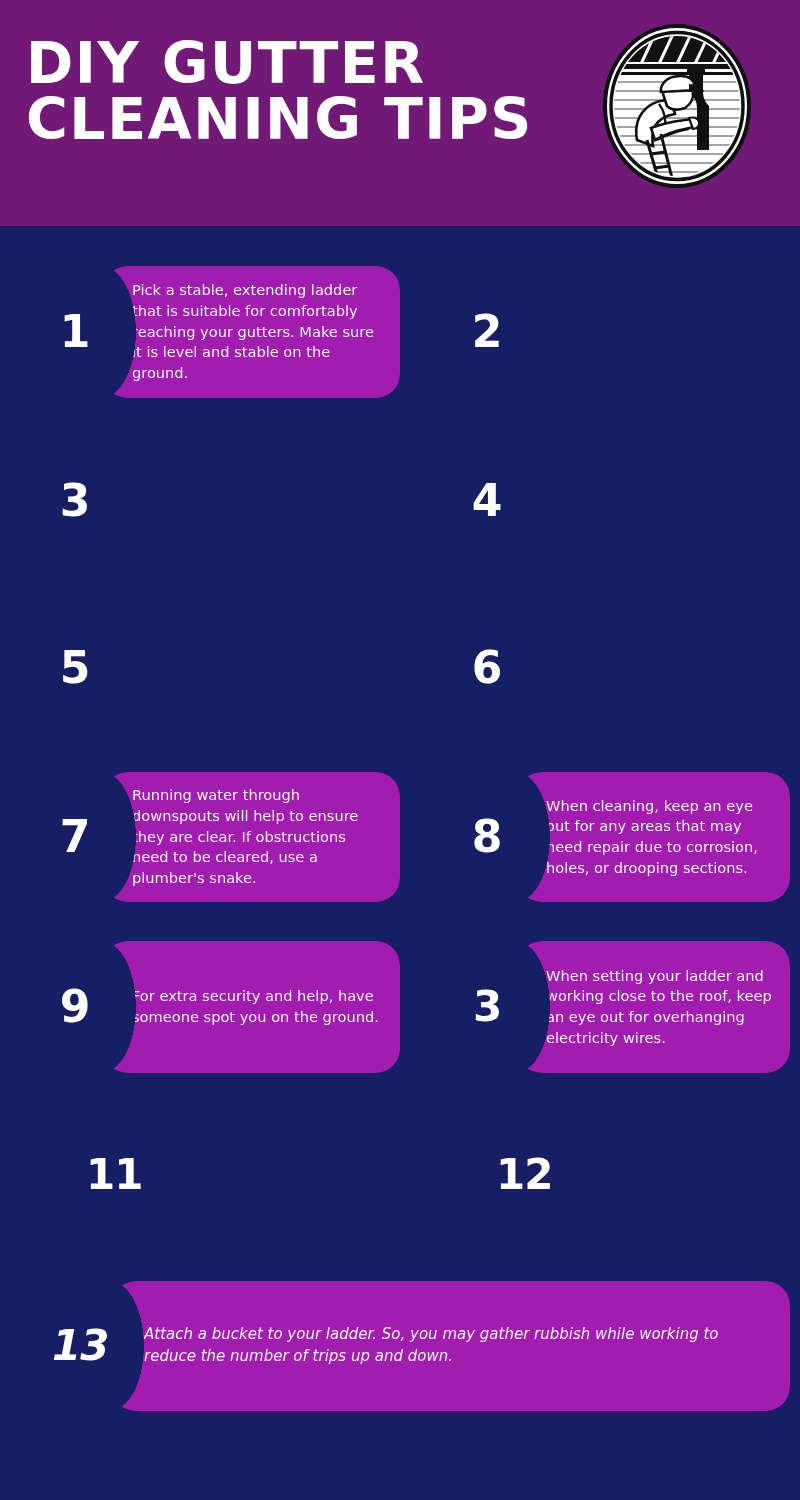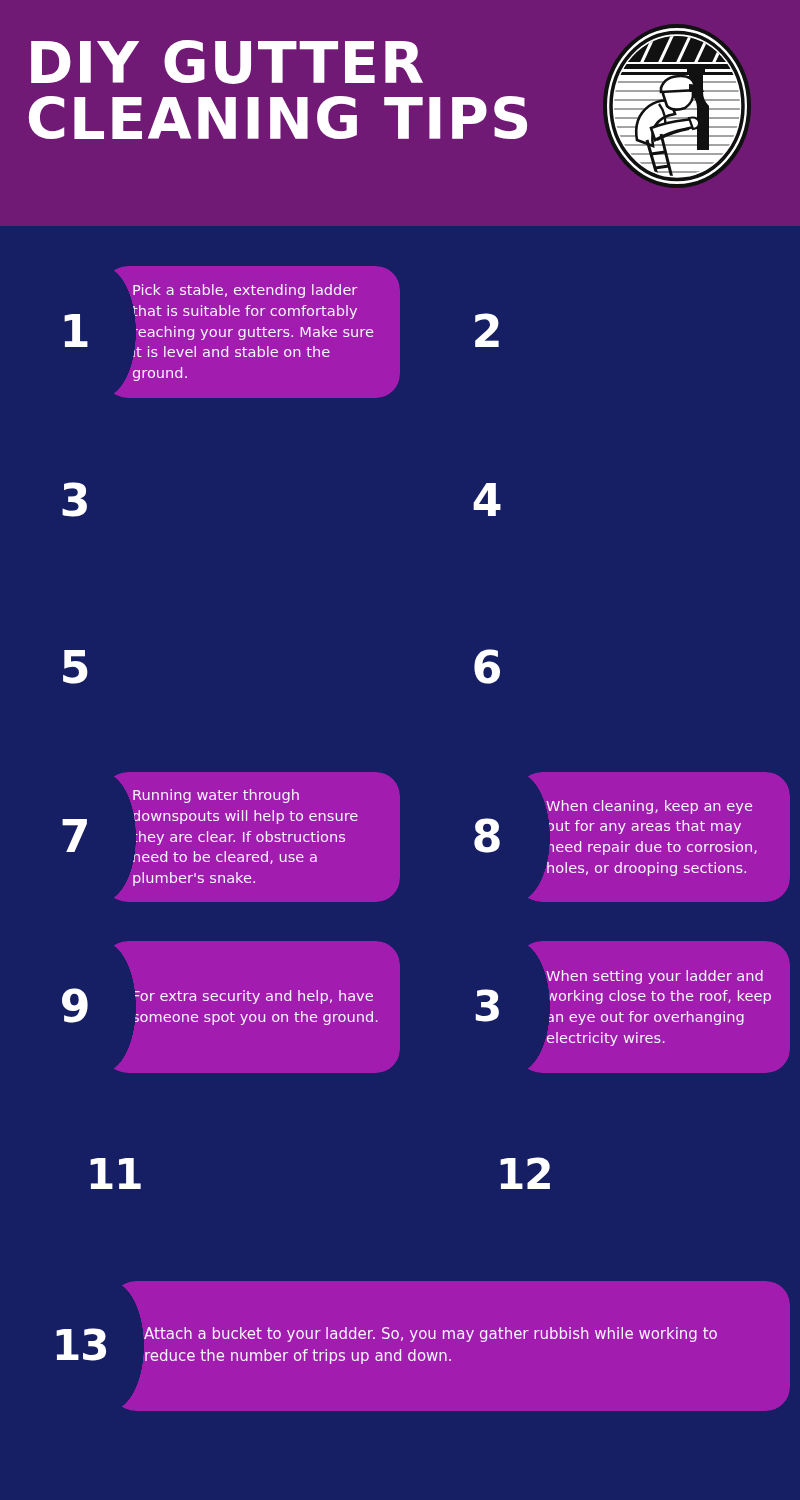--- a/index.html
+++ b/index.html
@@ -117,20 +117,21 @@
   .tip.col-l .tip-num { width:46px; margin-right:4px; }
   .tip.col-r .tip-num { width:50px; margin-right:4px; }
 
   .tip.col-l .tip-card { padding-left:30px; }
   .tip.col-r .tip-card { padding-left:30px; }
 
   
   .tip-wide {
     left:52px;
     width:738px;
+    font-style:italic;
   }
   .tip-wide .tip-num { width:52px; margin-right:6px; }
   .tip-wide .tip-card { padding-left:34px; }
   .tip-wide .tip-text { font-size:15px; line-height:1.45; }
 
   
   .num-wide { font-size:42px; letter-spacing:-1px; }
 </style>
 </head>
 <body>

